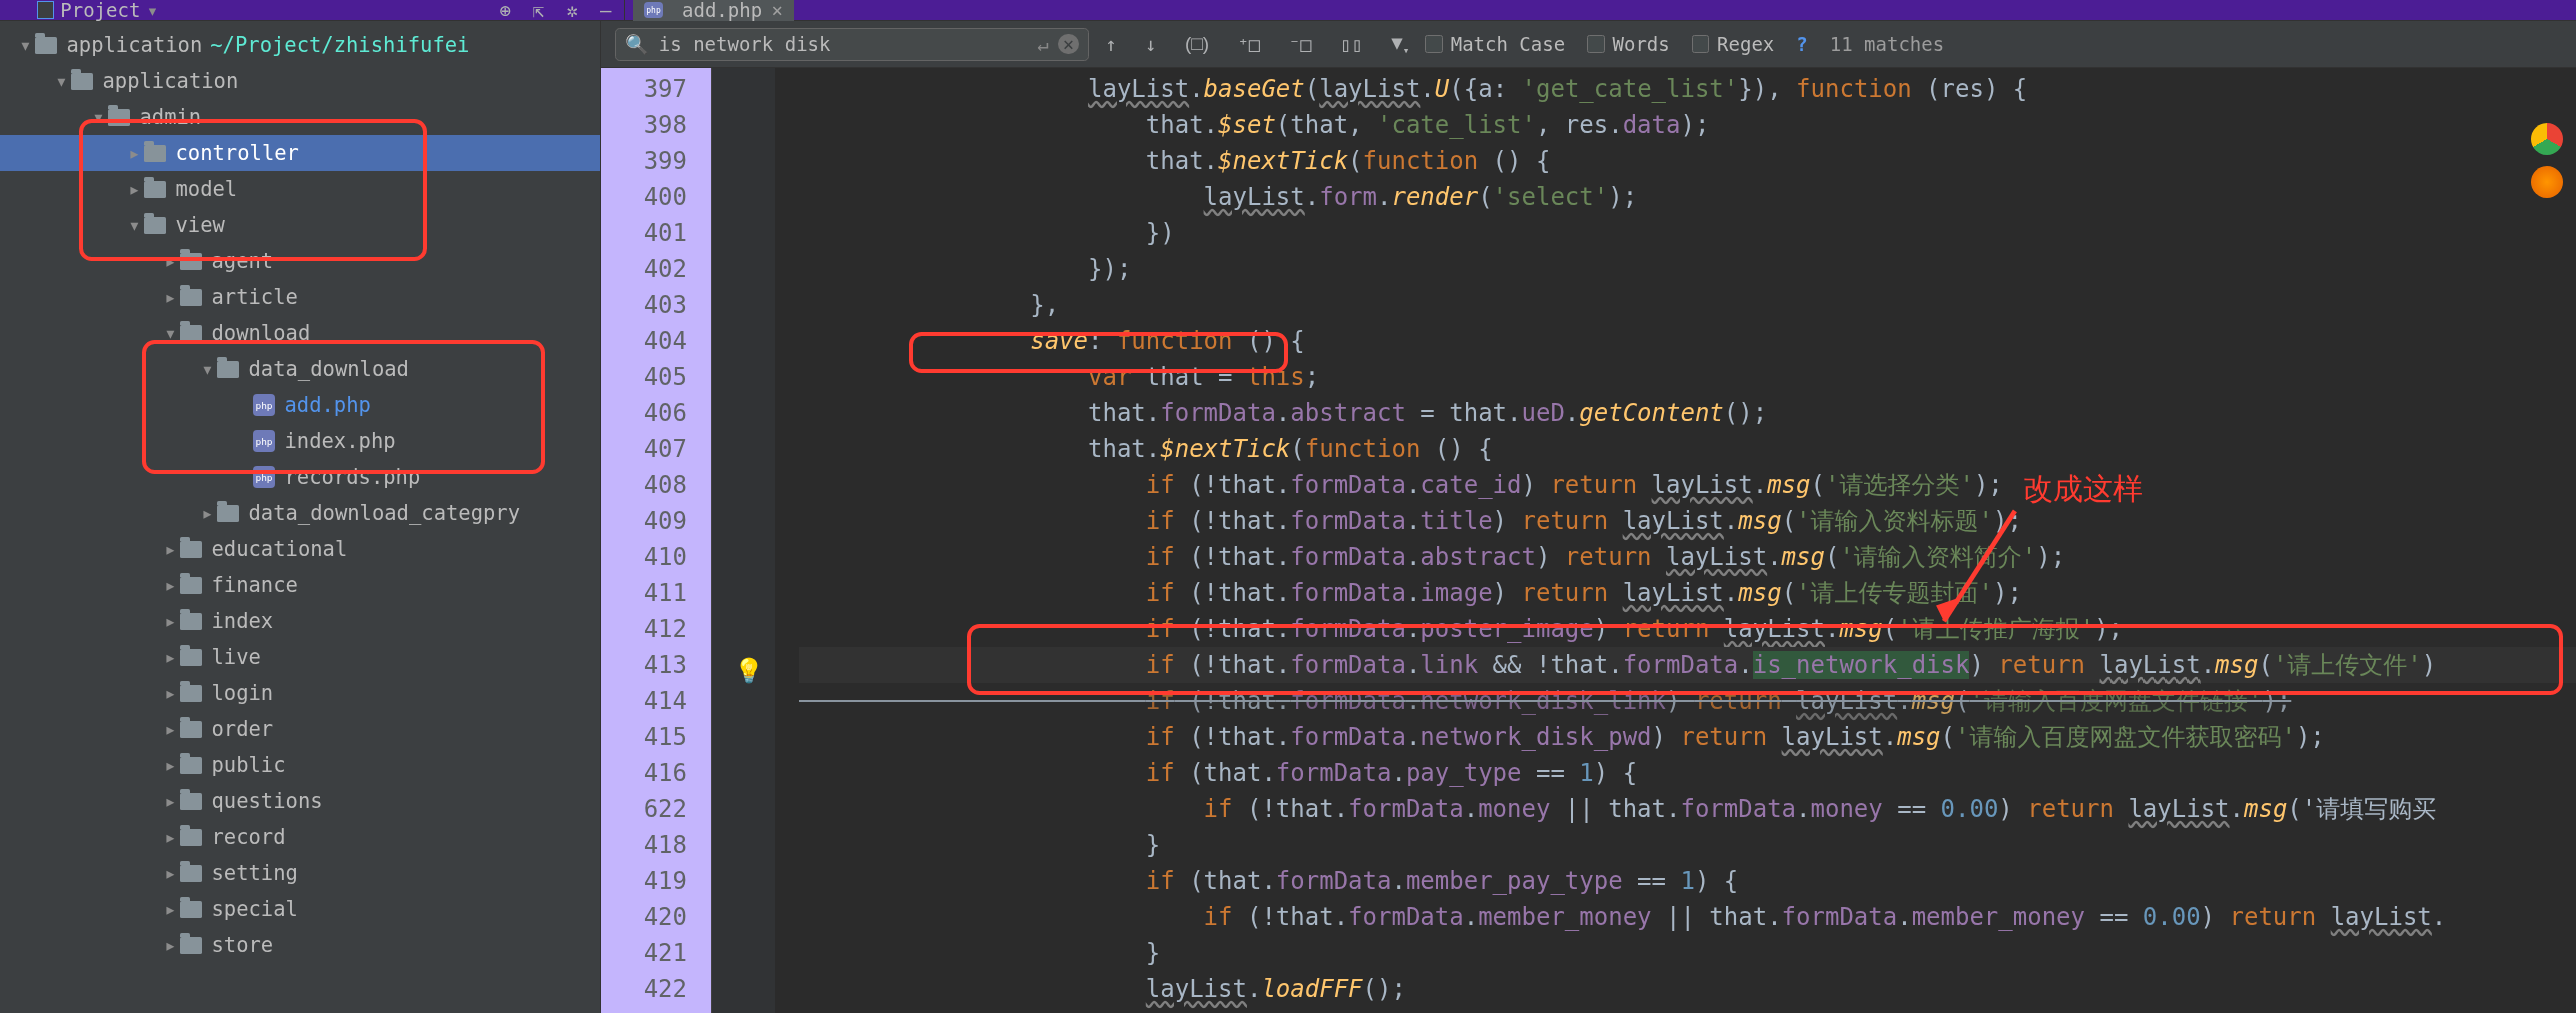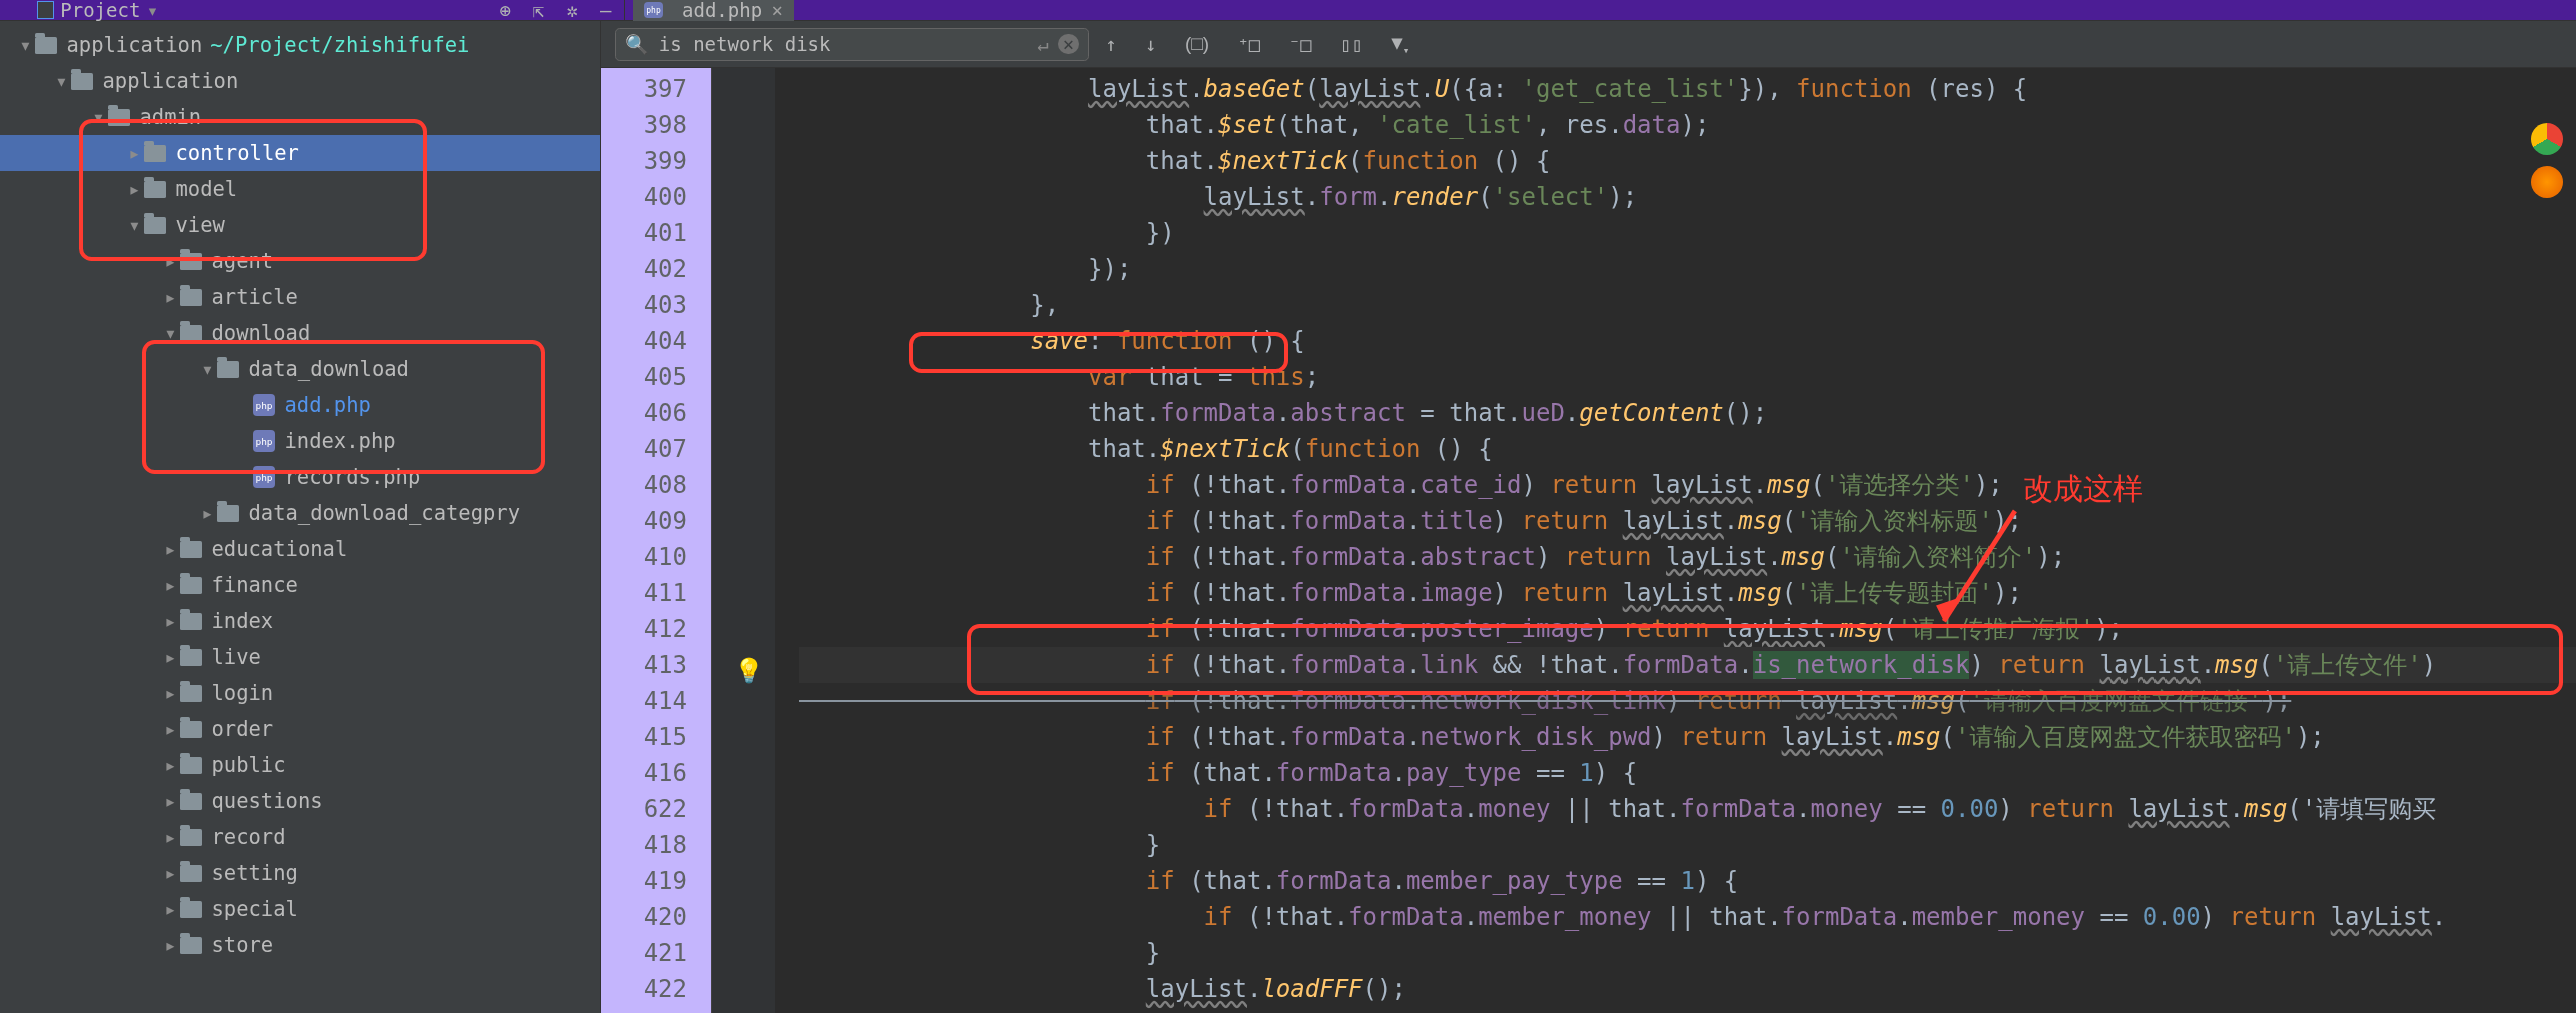--- a/index.html
+++ b/index.html
@@ -260,20 +260,36 @@
         <span class="x">×</span>
       </div>
       <div class="find-opts">
         <span class="ico">↑</span>
         <span class="ico">↓</span>
         <span class="ico" style="font-family:sans-serif;">(□)</span>
         <span class="ico">⁺□</span>
         <span class="ico">⁻□</span>
         <span class="ico">▯▯</span>
         <span class="ico">▼<sub style="font-size:11px;">▾</sub></span>
+      </div>
+      <div class="checks">
+        <label class="check">
+            <span class="box"></span>
+            <span>Match Case</span>
+          </label>
+        <label class="check">
+            <span class="box"></span>
+            <span>Words</span>
+          </label>
+        <label class="check">
+            <span class="box"></span>
+            <span>Regex</span>
+          </label>
+        <span class="q">?</span>
+        <span class="matches">11 matches</span>
       </div>
     </div>
 
     <div class="code">
       <div class="gutter" id="gutter">
           <div>397</div>
           <div>398</div>
           <div>399</div>
           <div>400</div>
           <div>401</div>

